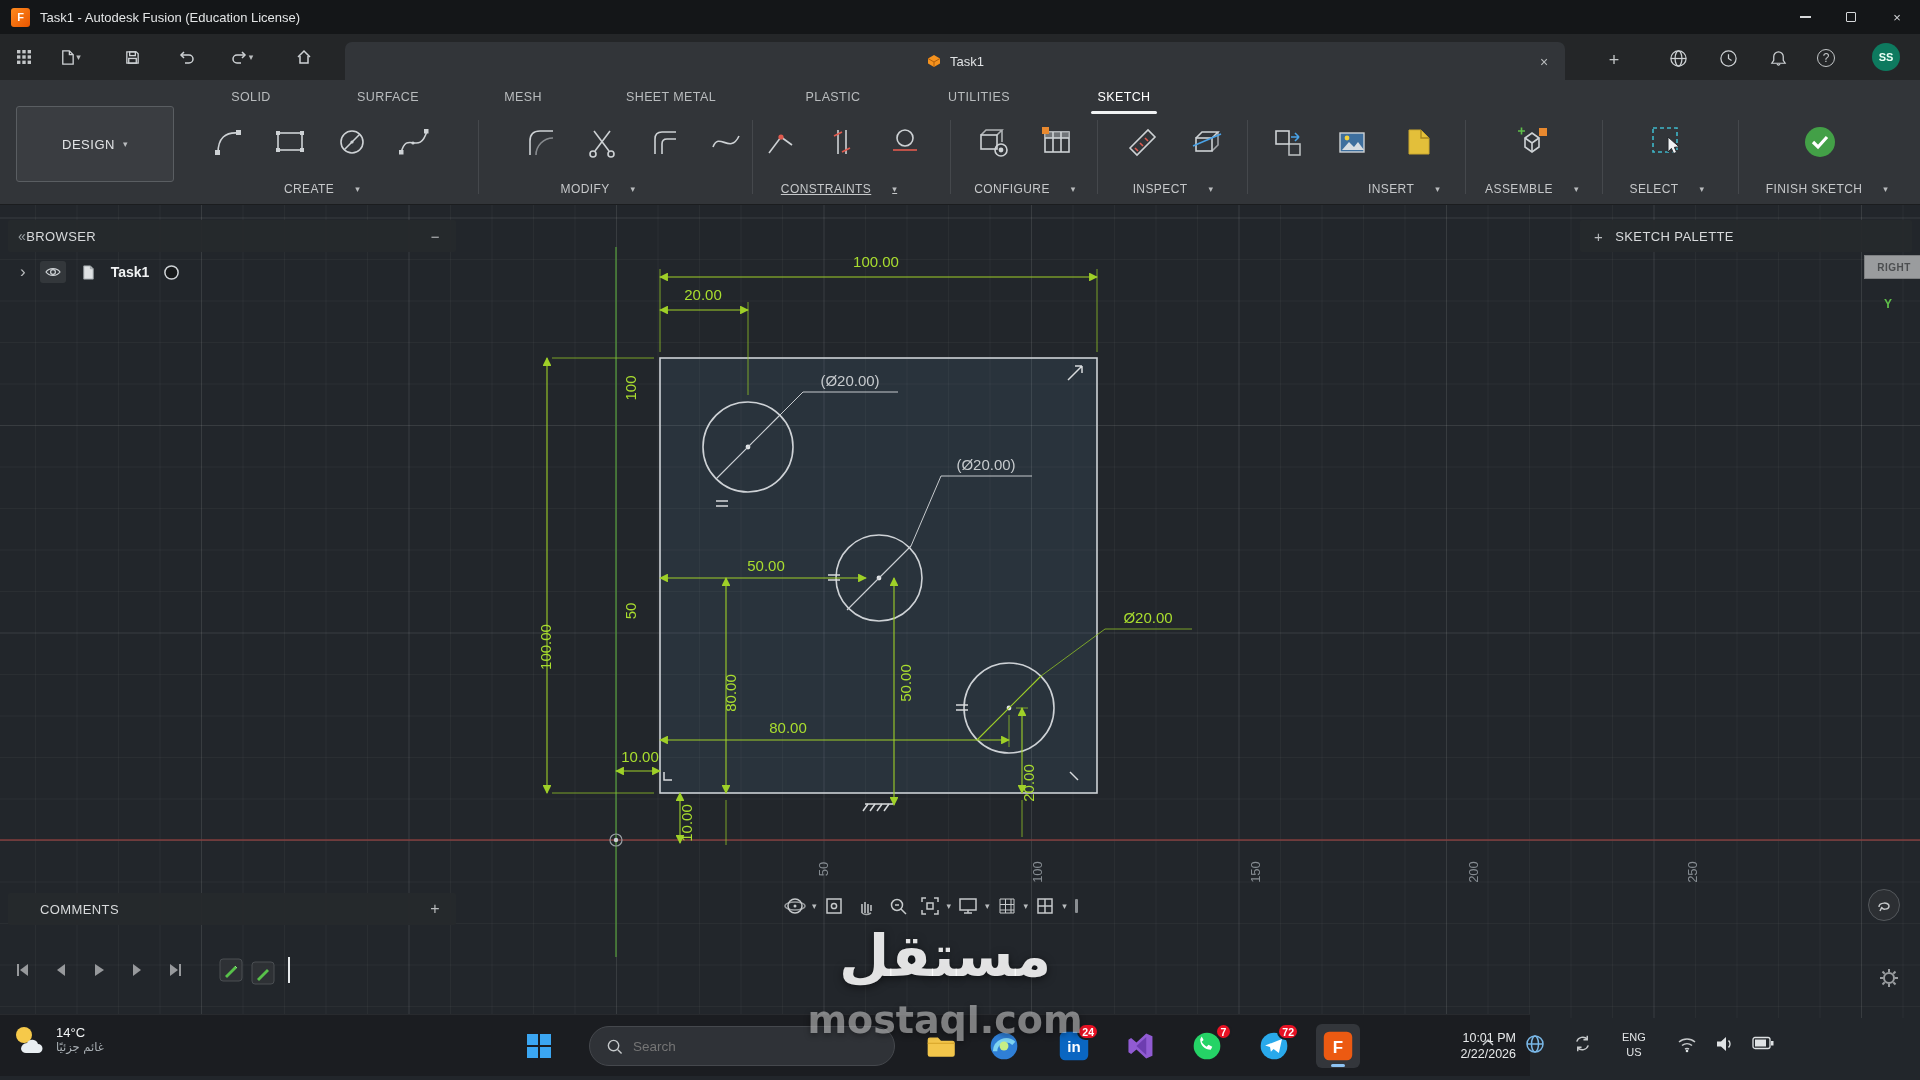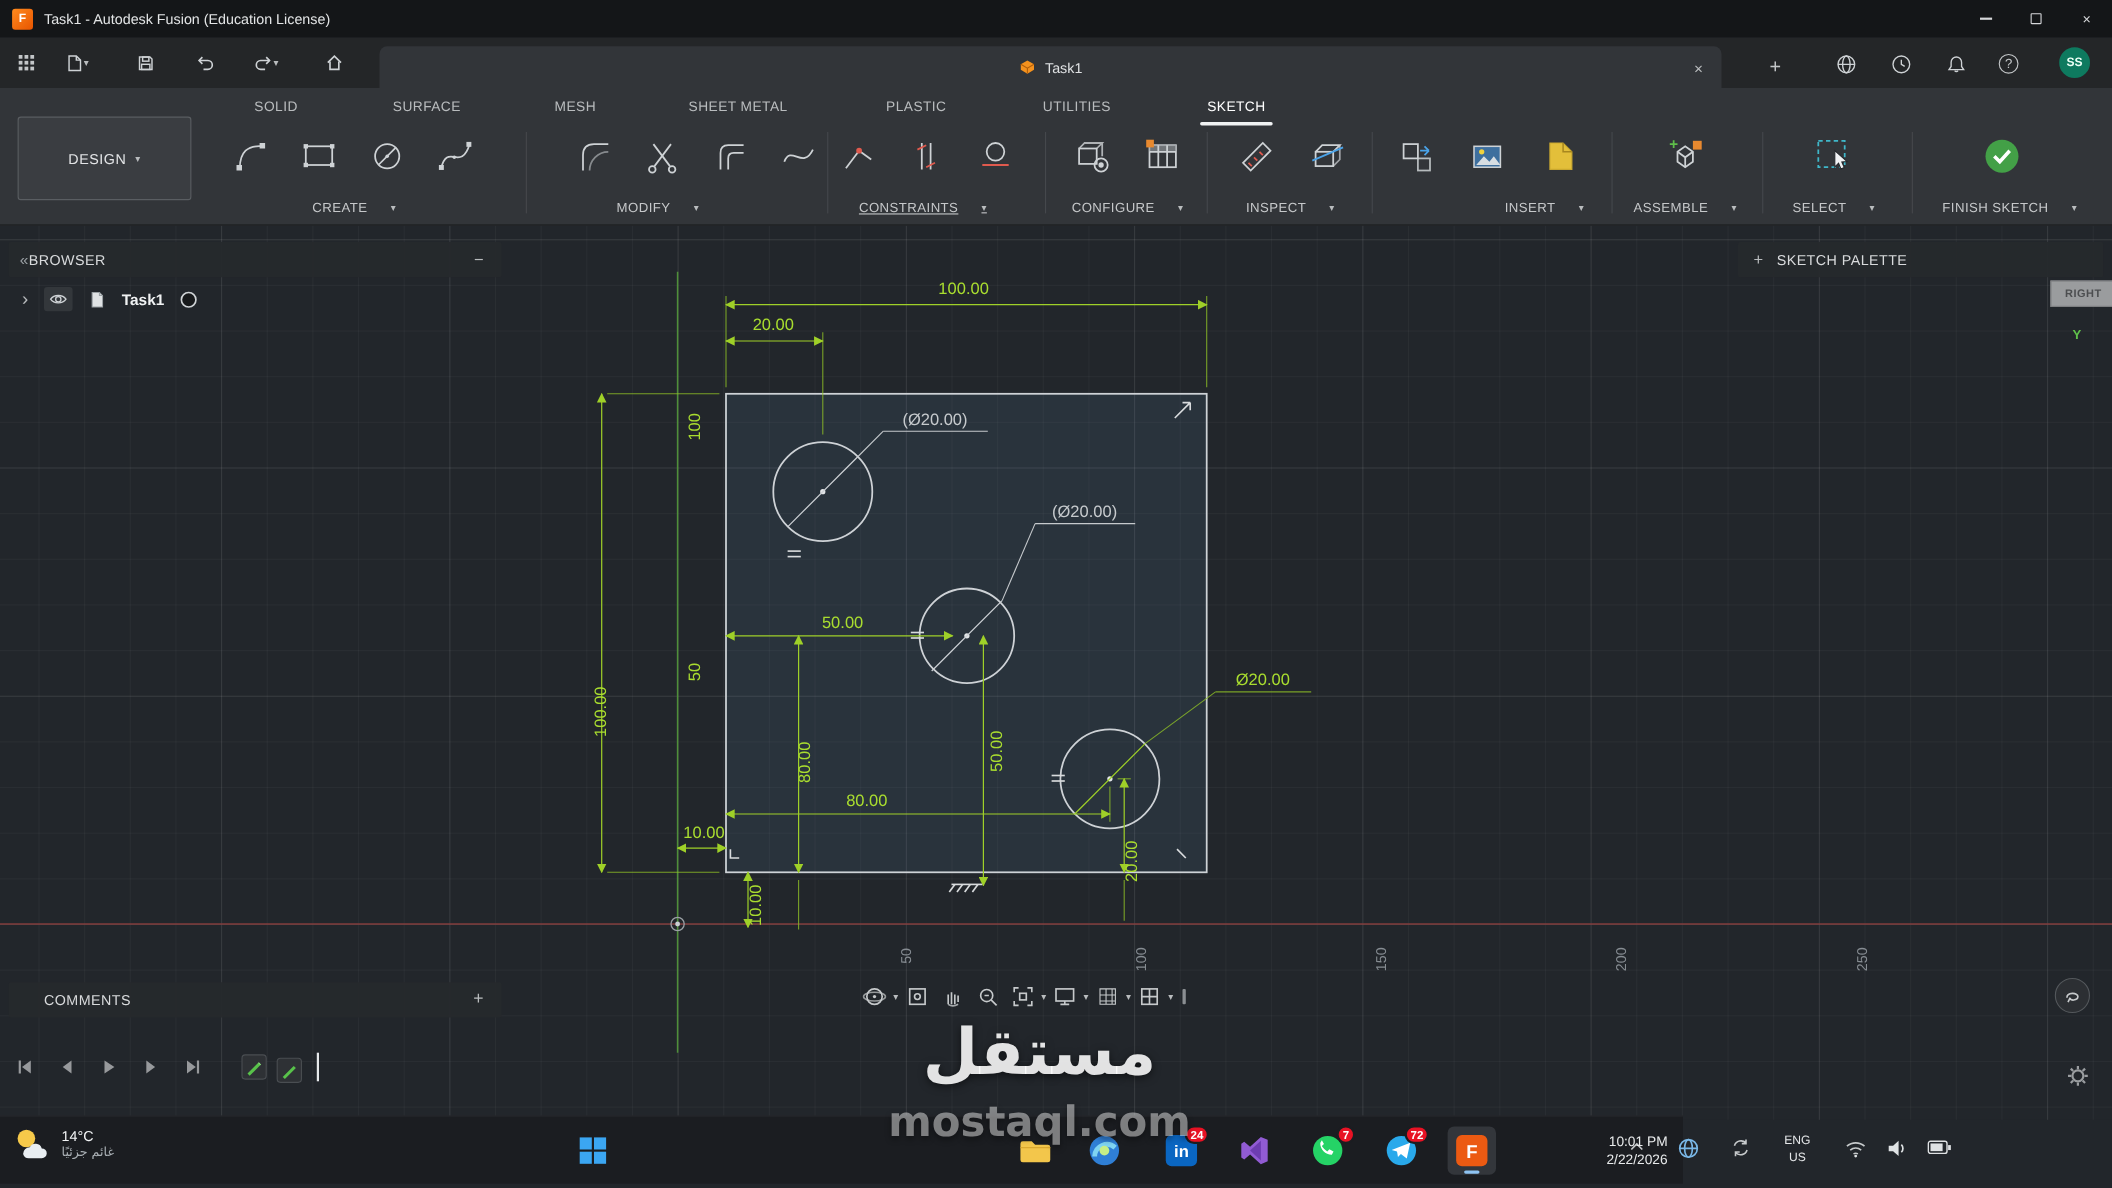--- a/index.html
+++ b/index.html
@@ -689,20 +689,27 @@
       <svg width="26" height="26" viewBox="0 0 26 26">
           <g fill="#3ba6f2">
             <rect x="1" y="1" width="11" height="11"></rect>
             <rect x="14" y="1" width="11" height="11"></rect>
             <rect x="1" y="14" width="11" height="11"></rect>
             <rect x="14" y="14" width="11" height="11"></rect>
           </g>
         </svg>
     </div>
 
+    <div class="search-pill">
+      <svg width="17" height="17" viewBox="0 0 18 18" class="nav-svg">
+          <circle cx="8" cy="8" r="5.5"></circle>
+          <line x1="12.5" y1="12.5" x2="16.5" y2="16.5"></line>
+        </svg>
+      <input type="text" readonly="" placeholder="Search" style="">
+    </div>
 
     <div class="tb-app" style="left:919px;">
       <svg width="32" height="28" viewBox="0 0 36 30">
           <path d="M3 8 q0-2.5 2.5-2.5 h9 l3.5 3.5 h13 q2.5 0 2.5 2.5 v13 q0 2.5 -2.5 2.5 h-25.5 q-2.5 0 -2.5-2.5 z" fill="#f3c64b"></path>
           <path d="M3 12 h30.5" stroke="#dba92f" stroke-width="1.4"></path>
         </svg>
     </div>
     <div class="tb-app" style="left:982px;">
       <svg width="32" height="32" viewBox="0 0 36 36">
           <circle cx="18" cy="18" r="15" fill="#2f7fd6"></circle>

